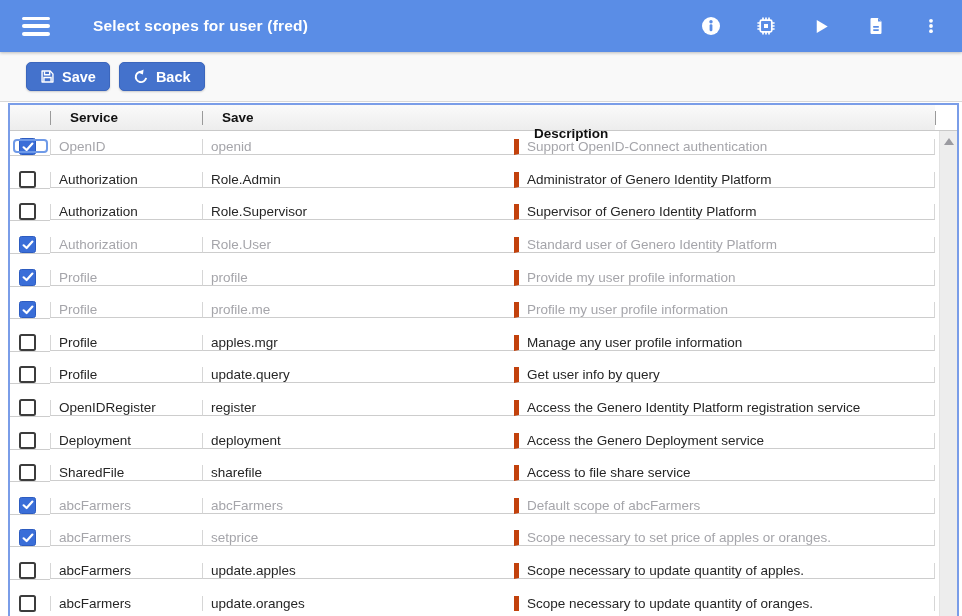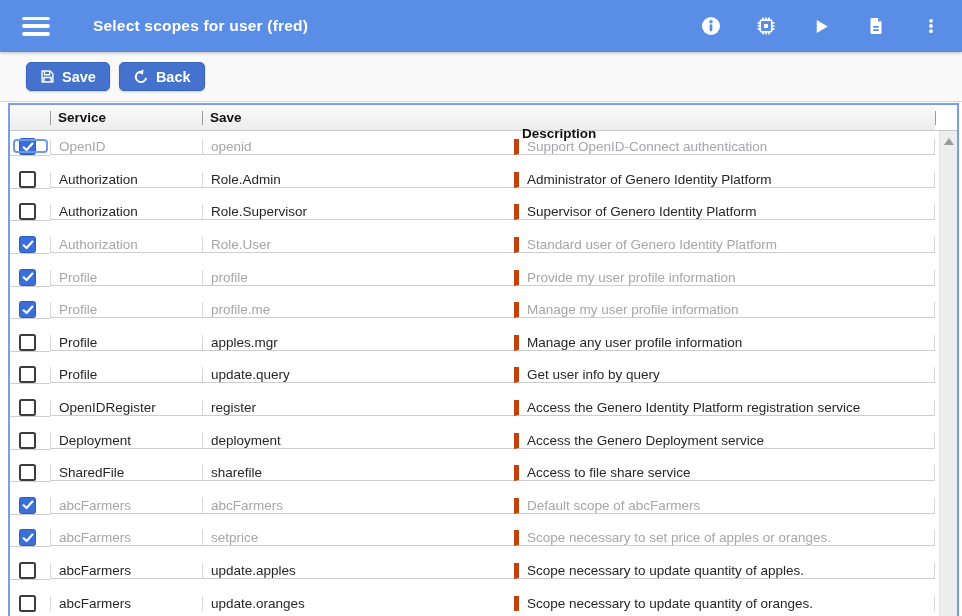--- a/index.html
+++ b/index.html
@@ -34,21 +34,21 @@
        background:var(--c-button);border:1px solid var(--c-button-border);border-radius:5px;
        color:#fff;font-size:14.5px;font-weight:600;font-family:inherit;cursor:pointer;
        box-shadow:0 1px 2px rgba(0,0,0,.18);}
   .btn .bicon{display:flex;align-items:center;}
 
   
   .table-wrap{margin:1px 3px 0 8px;height:519px;border:2px solid var(--c-table-border);
               background:#fff;position:relative;display:flex;flex-direction:column;}
   .thead{height:26px;display:flex;align-items:stretch;background:linear-gradient(#fafafa,#ededed);
          border-bottom:1px solid #c9c9c9;font-weight:bold;font-size:13.5px;color:#111;flex:none;}
-  .thead .hcell{display:flex;align-items:center;padding-left:8px;position:relative;}
+  .thead .hcell{display:flex;align-items:center;padding-left:20px;position:relative;}
   .thead .hcell.tick:before{content:"";position:absolute;left:0;top:6px;width:1px;height:14px;background:#9a9a9a;}
   .h-check{width:40px;}
   .h-service{width:152px;}
   .h-scope{width:312px;}
   .h-desc{flex:1;margin-top:28px;}
   .h-sb{width:22px;background:#fff;position:relative;}
   .h-sb:before{content:"";position:absolute;left:0;top:6px;width:1px;height:14px;background:#9a9a9a;}
 
   .tbody{flex:1;display:flex;flex-direction:column;position:relative;}
   .trow{flex:1;display:flex;align-items:center;font-size:13.5px;color:var(--c-text);cursor:default;}
@@ -229,21 +229,21 @@
   <div class="trow checked">
     <div class="cell c-check">
       <span class="cbx">
         <svg width="12" height="10" viewBox="0 0 12 10">
           <polyline points="1.6,5.3 4.6,8 10.4,1.6" fill="none" stroke="#fff" stroke-width="2.2" stroke-linecap="round" stroke-linejoin="round"></polyline>
         </svg>
       </span>
     </div>
     <div class="cell c-service">Profile</div>
     <div class="cell c-scope">profile.me</div>
-    <div class="cell c-desc">Manage my user profile information</div>
+    <div class="cell c-desc">Profile my user profile information</div>
     <div class="cell c-sb"></div>
   </div>
 
   <div class="trow">
     <div class="cell c-check">
       <span class="cbx">
         
       </span>
     </div>
     <div class="cell c-service">Profile</div>

